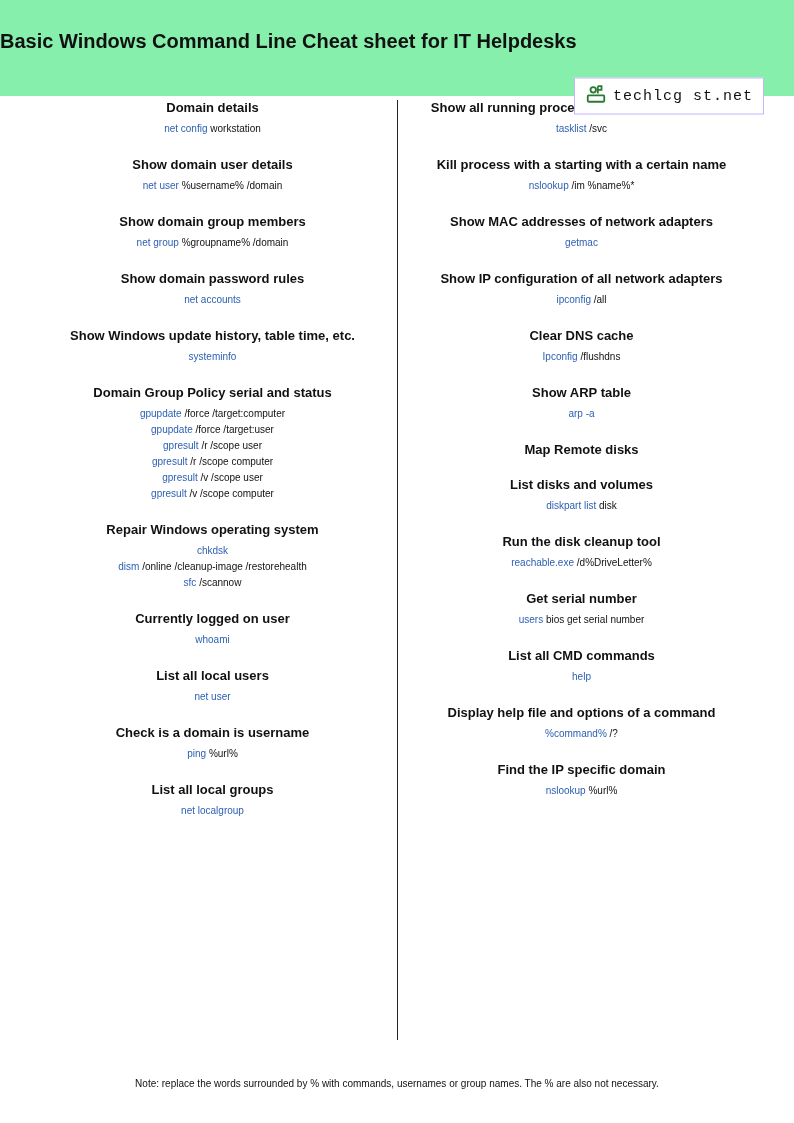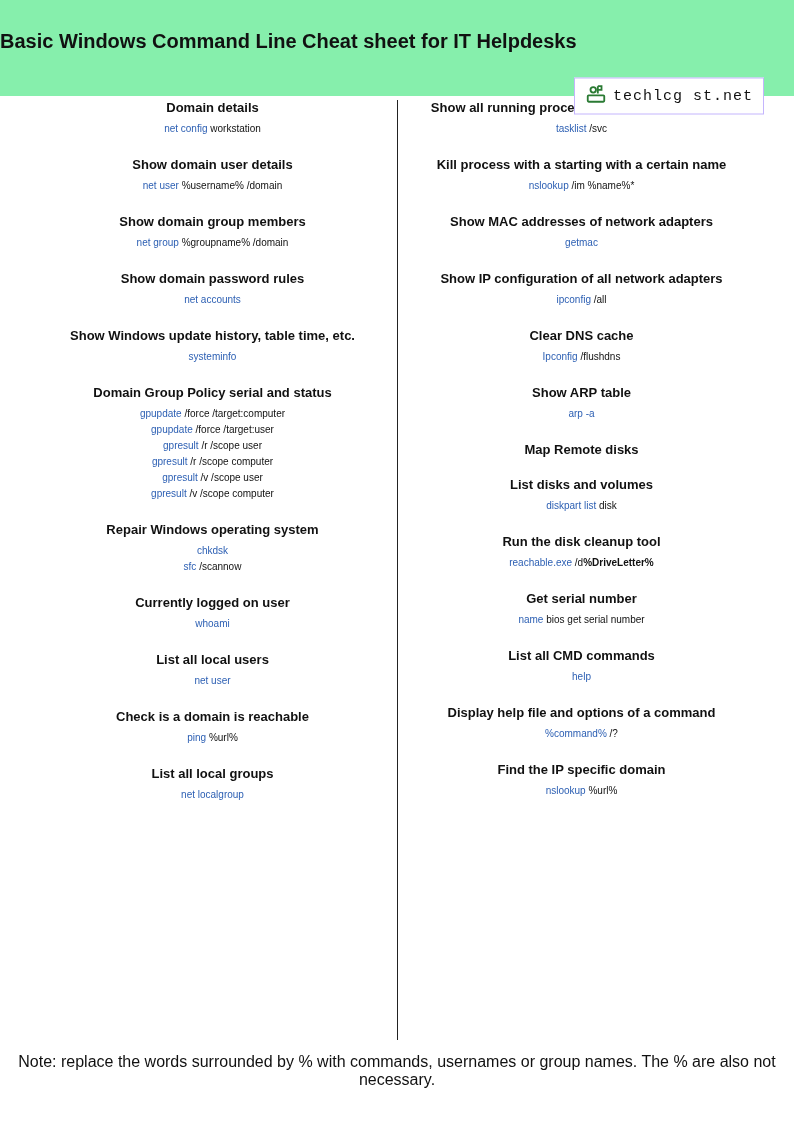--- a/index.html
+++ b/index.html
@@ -70,21 +70,21 @@
     line-height: 1.6;
     color: #111;
   }
   .kw { color: #2c5fb3; }
   .footnote {
     position: absolute;
     bottom: 34px;
     left: 0;
     right: 0;
     text-align: center;
-    font-size: 16px;
+    font-size: 10px;
     color: #111;
   }
 </style>
 </head>
 <body>
 
 <div class="header">
   <h1>Basic Windows Command Line Cheat sheet for IT Helpdesks</h1>
   <div class="logo-box">
     <span>
@@ -125,32 +125,33 @@
         <div class="cmd-line"><span class="kw">gpupdate</span><span> /force /target:computer</span></div>
         <div class="cmd-line"><span class="kw">gpupdate</span><span> /force /target:user</span></div>
         <div class="cmd-line"><span class="kw">gpresult</span><span> /r /scope user</span></div>
         <div class="cmd-line"><span class="kw">gpresult</span><span> /r /scope computer</span></div>
         <div class="cmd-line"><span class="kw">gpresult</span><span> /v /scope user</span></div>
         <div class="cmd-line"><span class="kw">gpresult</span><span> /v /scope computer</span></div>
       </div>
       <div class="entry">
         <div class="entry-title">Repair Windows operating system</div>
         <div class="cmd-line"><span class="kw">chkdsk</span></div>
+        <div class="cmd-line"><span class="kw">dism</span><span> /online /cleanup-image /restorehealth</span></div>
         <div class="cmd-line"><span class="kw">sfc</span><span> /scannow</span></div>
       </div>
       <div class="entry">
         <div class="entry-title">Currently logged on user</div>
         <div class="cmd-line"><span class="kw">whoami</span></div>
       </div>
       <div class="entry">
         <div class="entry-title">List all local users</div>
         <div class="cmd-line"><span class="kw">net user</span></div>
       </div>
       <div class="entry">
-        <div class="entry-title">Check is a domain is reachable</div>
+        <div class="entry-title">Check is a domain is username</div>
         <div class="cmd-line"><span class="kw">ping</span><span> %url%</span></div>
       </div>
       <div class="entry">
         <div class="entry-title">List all local groups</div>
         <div class="cmd-line"><span class="kw">net localgroup</span></div>
       </div>
     </div>
   <div class="divider"></div>
   <div class="col" id="col-1">
       <div class="entry">
@@ -179,25 +180,25 @@
       </div>
       <div class="entry">
         <div class="entry-title">Map Remote disks</div>
       </div>
       <div class="entry">
         <div class="entry-title">List disks and volumes</div>
         <div class="cmd-line"><span class="kw">diskpart list</span><span> disk</span></div>
       </div>
       <div class="entry">
         <div class="entry-title">Run the disk cleanup tool</div>
-        <div class="cmd-line"><span class="kw">reachable.exe</span><span> /d</span><span style="font-weight: 700;">%DriveLetter%</span></div>
+        <div class="cmd-line"><span class="kw">reachable.exe</span><span> /d</span><span style="font-weight: 400;">%DriveLetter%</span></div>
       </div>
       <div class="entry">
         <div class="entry-title">Get serial number</div>
-        <div class="cmd-line"><span class="kw">name</span><span> bios get serial number</span></div>
+        <div class="cmd-line"><span class="kw">users</span><span> bios get serial number</span></div>
       </div>
       <div class="entry">
         <div class="entry-title">List all  CMD commands</div>
         <div class="cmd-line"><span class="kw">help</span></div>
       </div>
       <div class="entry">
         <div class="entry-title">Display help file and options of a command</div>
         <div class="cmd-line"><span class="kw">%command%</span><span> /?</span></div>
       </div>
       <div class="entry">

